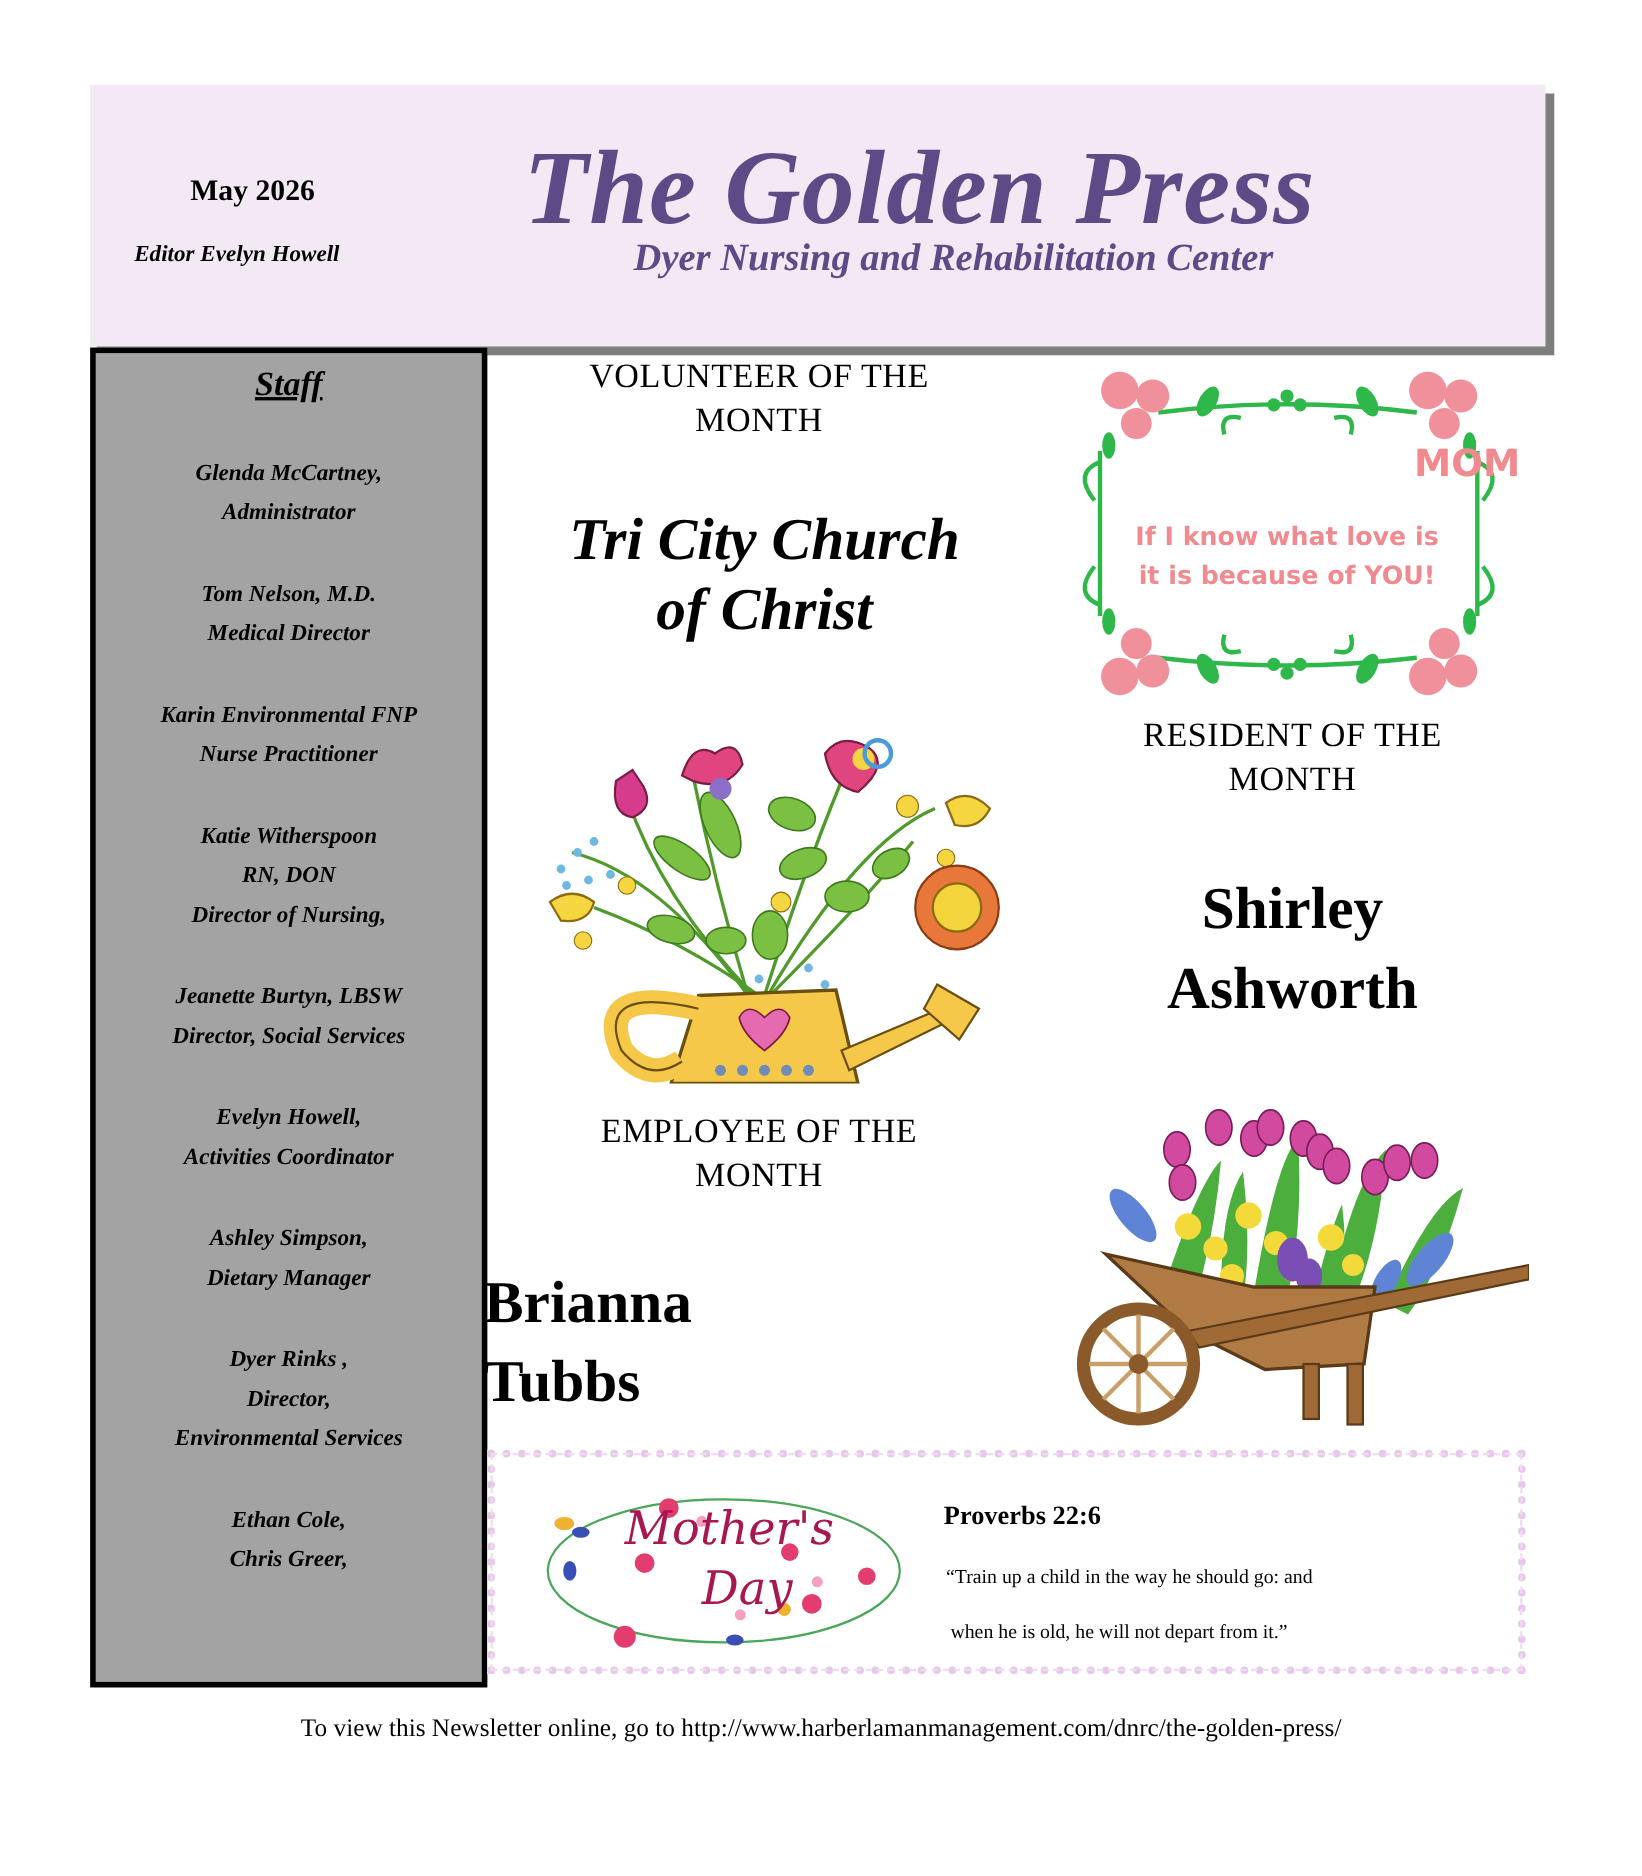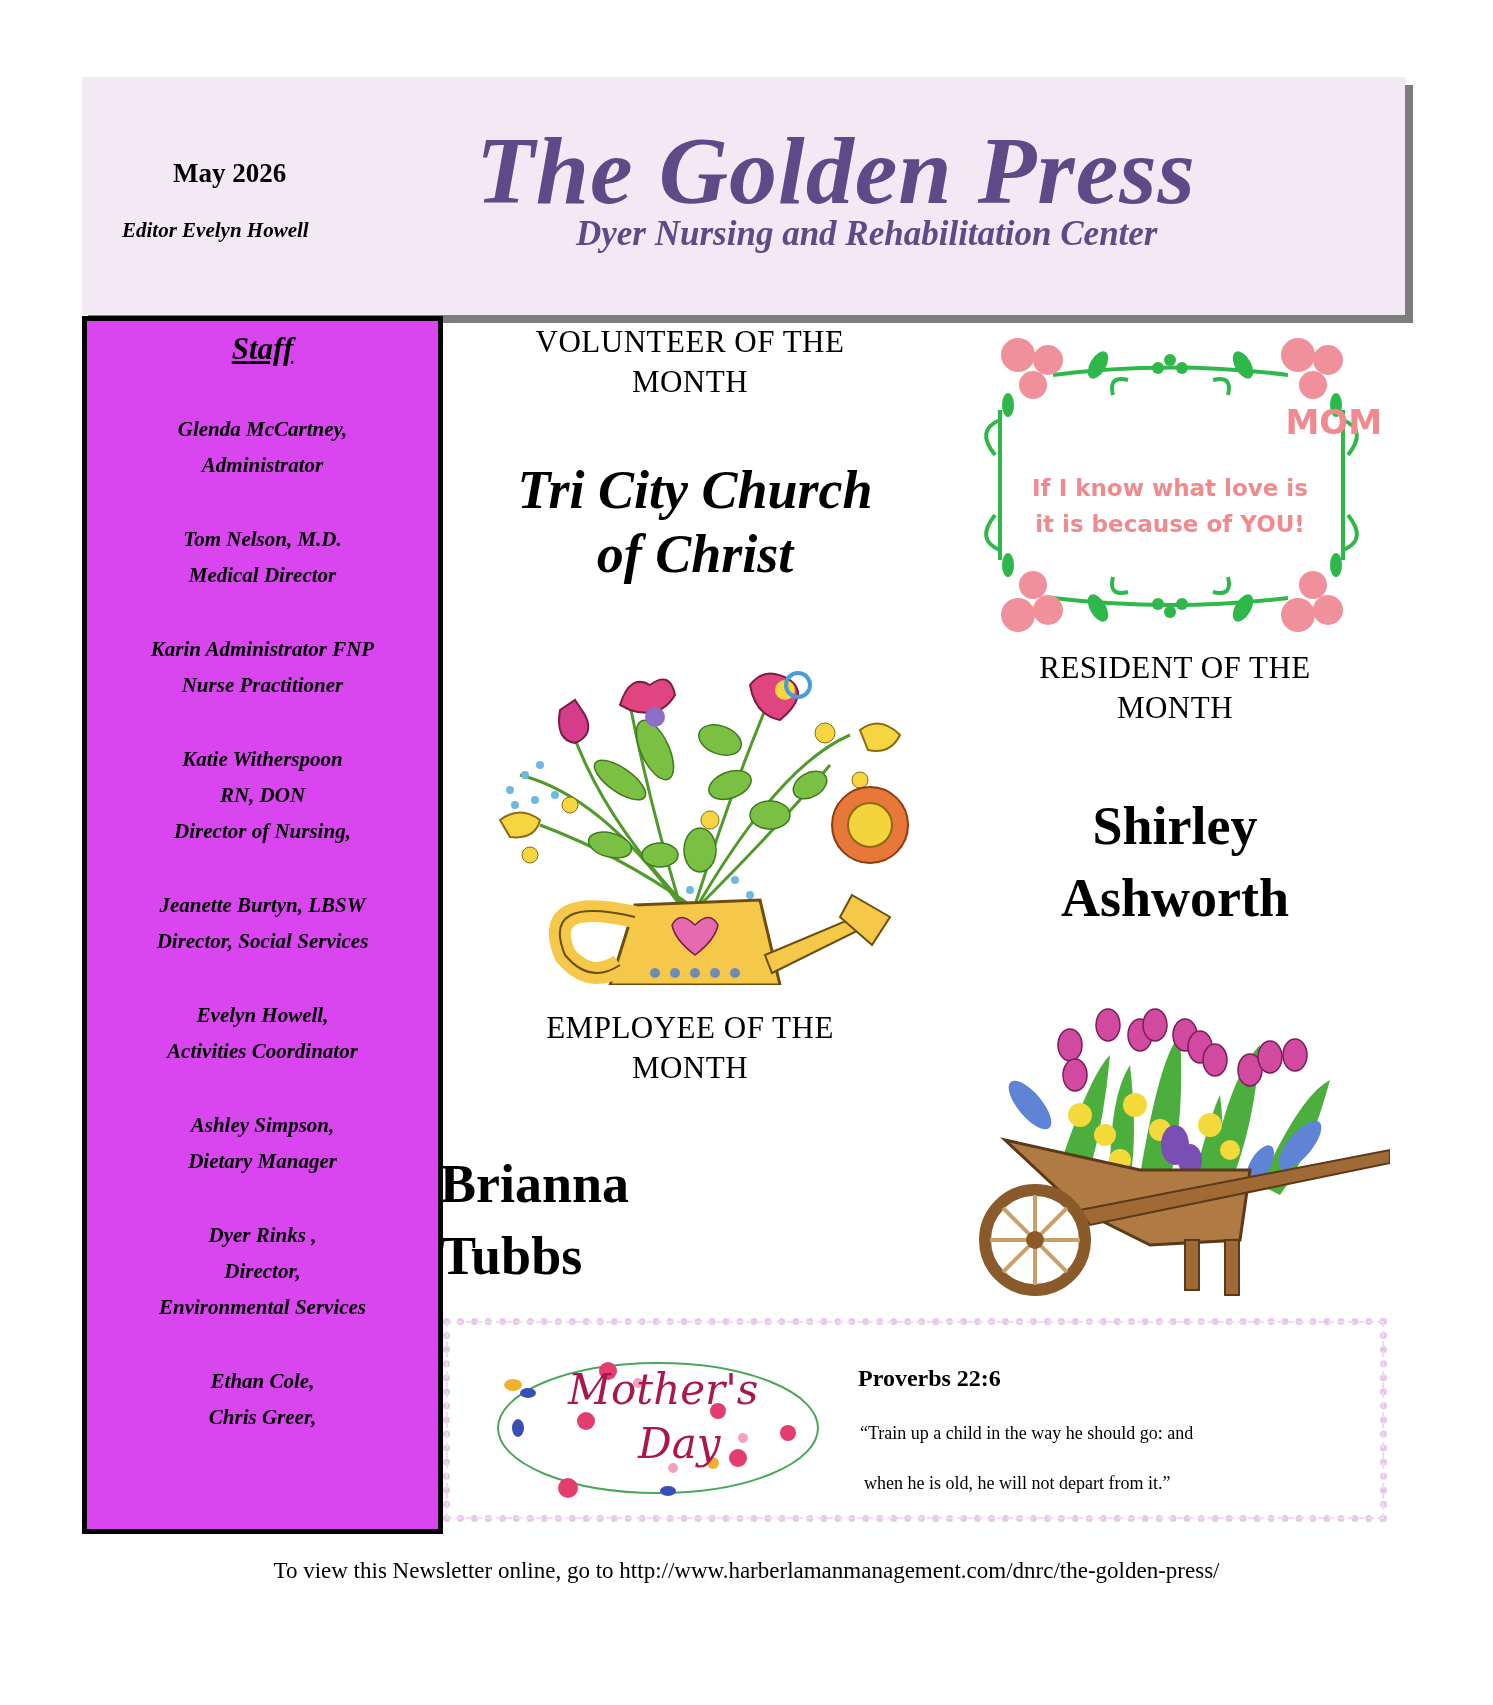--- a/index.html
+++ b/index.html
@@ -10,21 +10,21 @@
   .masthead-shadow { position:absolute; left:88px; top:85px; width:1325px; height:238px; background:#7d7d7d; }
   .masthead { position:absolute; left:82px; top:77px; width:1323px; height:238px; background:#f2e9f4; }
   .issue-date { position:absolute; left:173px; top:158px; font-size:27px; font-weight:bold; }
   .editor { position:absolute; left:122px; top:218px; font-size:21px; font-weight:bold; font-style:italic; }
   .title { position:absolute; left:476px; top:82px; font-size:96px; font-weight:bold; font-style:italic;
            color:#5e4a87; letter-spacing:1px; white-space:nowrap;margin-top:33px; }
   .subtitle { position:absolute; left:576px; top:214px; font-size:35px; font-weight:bold; font-style:italic;
               color:#5e4a87; white-space:nowrap; }
 
   
-  .staff-box { position:absolute; left:82px; top:316px; width:351px; height:1208px; border:5px solid #000; background:#d946ef; }
+  .staff-box { position:absolute; left:82px; top:316px; width:351px; height:1208px; border:5px solid #000; background:#a3a3a3; }
   .staff-heading { position:absolute; left:0; right:0; top:10px; text-align:center; font-size:31px;
                    font-weight:bold; font-style:italic; text-decoration:underline; }
   .staff-list { position:absolute; left:0; right:0; top:90px; text-align:center; }
   .staff-entry { margin:0 0 38px 0; font-size:21px; font-weight:bold; font-style:italic; line-height:36px; }
 
   
   .award-label { position:absolute; text-align:center; font-size:31px; line-height:40px; letter-spacing:0.5px; }
   .volunteer-label { left:460px; width:460px; top:322px; }
   .volunteer-name { position:absolute; left:440px; width:510px; top:458px; text-align:center;
                     font-size:54px; font-weight:bold; font-style:italic; line-height:64px; }
@@ -71,21 +71,21 @@
   <div class="staff-list">
     <div class="staff-entry">
       <div>Glenda McCartney,</div>
       <div>Administrator</div>
     </div>
     <div class="staff-entry">
       <div>Tom Nelson, M.D.</div>
       <div>Medical Director</div>
     </div>
     <div class="staff-entry">
-      <div>Karin Administrator FNP</div>
+      <div>Karin Environmental FNP</div>
       <div>Nurse Practitioner</div>
     </div>
     <div class="staff-entry">
       <div>Katie Witherspoon</div>
       <div>RN, DON</div>
       <div>Director of Nursing,</div>
     </div>
     <div class="staff-entry">
       <div>Jeanette Burtyn, LBSW</div>
       <div>Director, Social Services</div>

